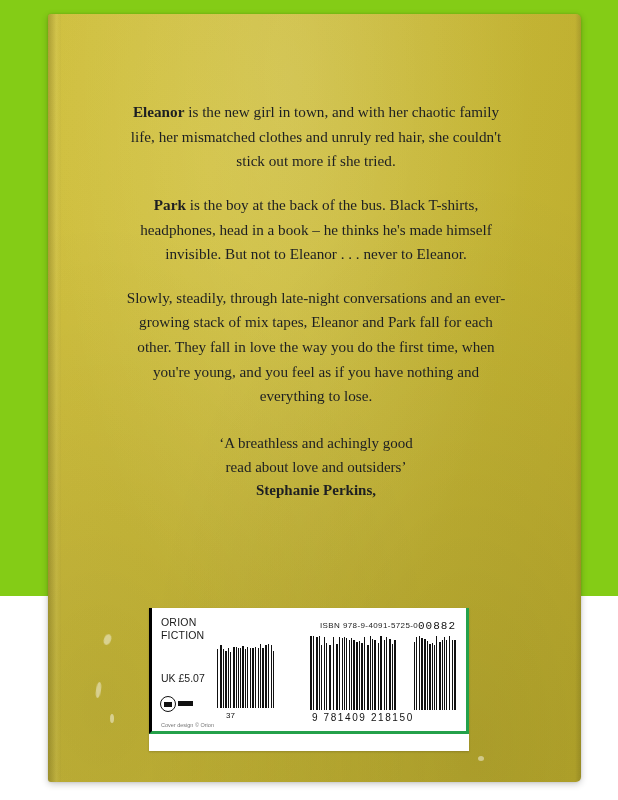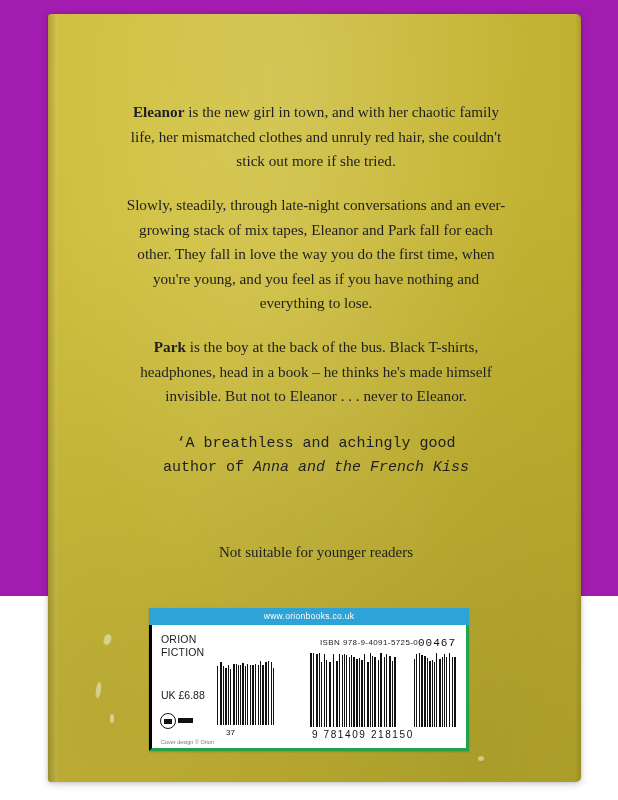--- a/index.html
+++ b/index.html
@@ -10,21 +10,21 @@
   body {
     width: 618px;
     height: 800px;
     font-family: "Liberation Serif", serif;
     overflow: hidden;
   }
   .photo {
     position: relative;
     width: 618px;
     height: 596px;
-    background: #a21caf;
+    background: #84cc16;
   }
   
   .cover {
     position: absolute;
     left: 48px;
     top: 14px;
     width: 533px;
     height: 768px;
     background:
       radial-gradient(ellipse at 30% 20%, #d2c139 0%, #cbba32 45%, #c3b32e 100%);
@@ -79,21 +79,21 @@
   .quote-block {
     position: absolute;
     left: 78px;
     top: 418px;
     width: 380px;
     text-align: center;
     color: #1d1f22;
     font-size: 15px;
     line-height: 1.58;
   }
-  .quote-block .q-line { display: block; font-family: Liberation Mono, monospace; }
+  .quote-block .q-line { display: block; }
   .quote-block .attrib { font-weight: bold; }
   .quote-block .work { font-style: italic; }
 
   .not-suitable {
     position: absolute;
     left: 78px;
     top: 530px;
     width: 380px;
     text-align: center;
     color: #1d1f22;
@@ -260,44 +260,43 @@
 <div class="photo">
   <div class="cover">
     <div class="spine-edge"></div>
     <div class="edge-right"></div>
 
     <div class="blurb">
       <p>
         <b>Eleanor</b><span> is the new girl in town, and with her chaotic family life, her mismatched clothes and unruly red hair, she couldn't stick out more if she tried.</span>
       </p>
       <p>
+        <b>Park</b><span> is the boy at the back of the bus. Black T-shirts, headphones, head in a book – he thinks he's made himself invisible. But not to Eleanor . . . never to Eleanor.</span>
+      </p>
+      <p>
         <span>Slowly, steadily, through late-night conversations and an ever-growing stack of mix tapes, Eleanor and Park fall for each other. They fall in love the way you do the first time, when you're young, and you feel as if you have nothing and everything to lose.</span>
       </p>
-      <p>
-        <b>Park</b><span> is the boy at the back of the bus. Black T-shirts, headphones, head in a book – he thinks he's made himself invisible. But not to Eleanor . . . never to Eleanor.</span>
-      </p>
     </div>
 
     <div class="quote-block">
       <span class="q-line">‘A breathless and achingly good</span>
-      <span class="q-line"><span>author of </span><span class="work">Anna and the French Kiss</span></span>
+      <span class="q-line">read about love and outsiders’</span>
+      <span class="q-line attrib">Stephanie Perkins,</span>
     </div>
 
-    <div class="not-suitable">Not suitable for younger readers</div>
 
     <div class="barcode-block">
-      <div class="barcode-head">www.orionbooks.co.uk</div>
       <div class="barcode-body">
         <div class="publisher">
           <div>ORION</div>
           <div>FICTION</div>
         </div>
-        <div class="price">UK £6.88</div>
+        <div class="price">UK £5.07</div>
         <div class="isbn-text">ISBN 978-9-4091-5725-0</div>
-        <div class="price-code">00467</div>
+        <div class="price-code">00882</div>
 
         <div class="bars bars-left">
             <span style="width: 1px; height: 92%; background: rgb(17, 17, 17);"></span>
             <span style="width: 2px; height: 97%; background: transparent;"></span>
             <span style="width: 2px; height: 98%; background: rgb(17, 17, 17);"></span>
             <span style="width: 1px; height: 98%; background: transparent;"></span>
             <span style="width: 1px; height: 92%; background: rgb(17, 17, 17);"></span>
             <span style="width: 1px; height: 95%; background: transparent;"></span>
             <span style="width: 2px; height: 89%; background: rgb(17, 17, 17);"></span>
             <span style="width: 1px; height: 100%; background: transparent;"></span>

